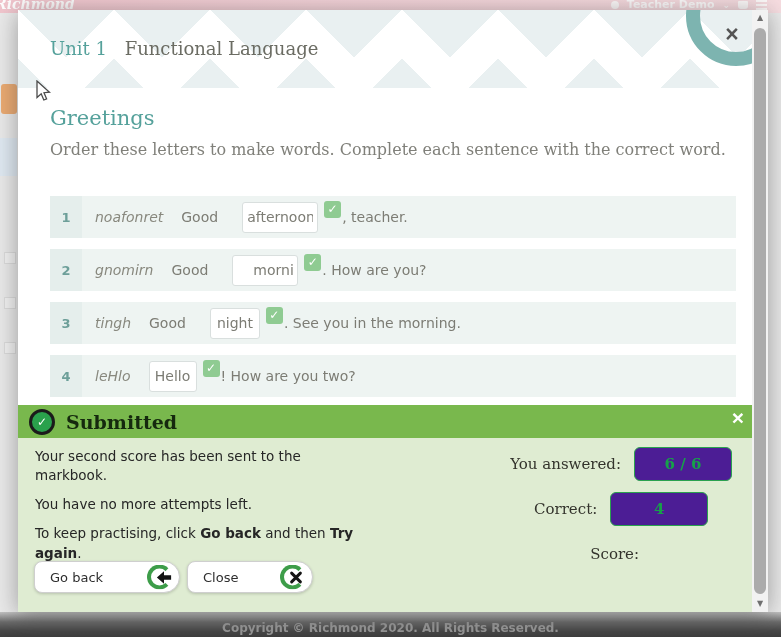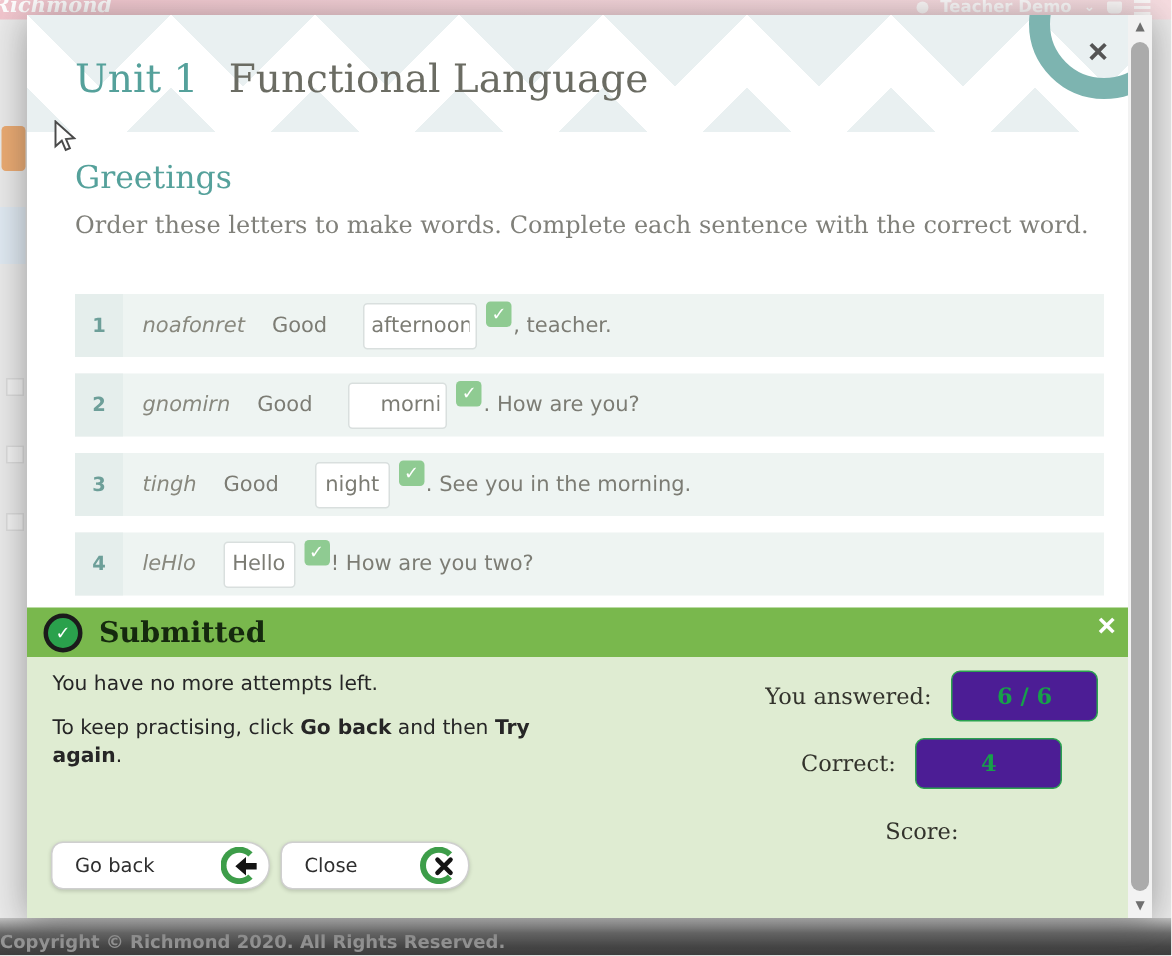--- a/index.html
+++ b/index.html
@@ -18,39 +18,39 @@
   .bag-icon { width:10px; height:8px; background:rgba(255,255,255,.9); border-radius:1px 1px 3px 3px; display:inline-block; }
   .menu-icon { display:inline-flex; flex-direction:column; gap:2px; }
   .menu-icon i { width:11px; height:2px; background:rgba(255,255,255,.9); }
 
   .frag-orange { position:absolute; left:1px; top:84px; width:16px; height:30px; background:#ecab72; border-radius:3px; }
   .frag-blue { position:absolute; left:0; top:138px; width:17px; height:38px; background:#e0eaf3; }
   .frag-box { position:absolute; left:4px; width:12px; height:12px; background:#f3f3f3; border:1px solid #dcdcdc; }
 
   .footer-band { position:absolute; left:0; top:612px; width:781px; height:25px;
     background:linear-gradient(180deg,#c2c2c2 0%,#6a6a6a 40%,#474747 75%,#3d3d3d 100%); z-index:2; }
-  .footer-band span { display:block; padding-top:9px; font-size:12px; font-weight:bold; color:#969696; }
+  .footer-band span { display:block; text-align:center; padding-top:9px; font-size:12px; font-weight:bold; color:#969696; }
 
   
   .modal { position:absolute; left:18px; top:10px; width:750px; height:602px; background:#fff;
     box-shadow:0 2px 24px rgba(50,50,50,.45); z-index:5; overflow:hidden; }
 
   .m-header { position:absolute; left:0; top:0; width:750px; height:78px; background-color:#fff;
     background-image:
       linear-gradient(135deg,#e9f0f1 25%,transparent 25%),
       linear-gradient(225deg,#e9f0f1 25%,transparent 25%),
       linear-gradient(315deg,#e9f0f1 25%,transparent 25%),
       linear-gradient(45deg,#e9f0f1 25%,transparent 25%);
     background-position:-48px 0,-48px 0,0 0,0 0;
     background-size:96px 96px; }
   .ring { position:absolute; left:668px; top:-44px; width:100px; height:100px; border-radius:50%;
     border:14px solid #7db4b0; z-index:6; }
   .m-close { position:absolute; left:700px; top:10px; width:28px; height:28px; background:transparent; border:none;
     color:#545454; font-size:23px; font-weight:bold; line-height:26px; text-align:center; cursor:pointer; z-index:7; }
-  .m-title-wrap { position:absolute; left:32px; top:28px; font-family:"DejaVu Serif", serif; font-size:26px; z-index:7; }
+  .m-title-wrap { position:absolute; left:32px; top:28px; font-family:"DejaVu Serif", serif; font-size:18px; z-index:7; }
   .unit { color:#55a19b; }
   .m-title { color:#6b6c63; margin-left:12px; }
 
   .greetings { position:absolute; left:32px; top:96px; font-family:"DejaVu Serif", serif; font-weight:normal;
     font-size:21px; color:#55a19b; }
   .instructions { position:absolute; left:32px; top:130px; font-family:"DejaVu Serif", serif;
     font-size:16px; color:#80807a; }
 
   .questions { position:absolute; left:32px; top:186px; width:686px; }
   .q-row { display:flex; align-items:center; height:42px; margin-bottom:11px; background:#eef4f2;
@@ -179,20 +179,21 @@
     </div>
 
     <div class="results">
       <div class="r-bar">
         <span class="r-check-circle">✓</span>
         <span class="r-title">Submitted</span>
         <button class="r-close">×</button>
       </div>
       <div class="r-body">
         <div class="r-messages">
+          <p>Your second score has been sent to the markbook.</p>
           <p>You have no more attempts left.</p>
           <p><span>To keep practising, click </span><b>Go back</b><span> and then </span><b>Try again</b><span>.</span></p>
         </div>
         <div class="r-stats">
           <div class="stat-row">
             <span class="stat-label">You answered:</span>
             <div class="stat-box">6 / 6</div>
           </div>
           <div class="stat-row">
             <span class="stat-label">Correct:</span>

